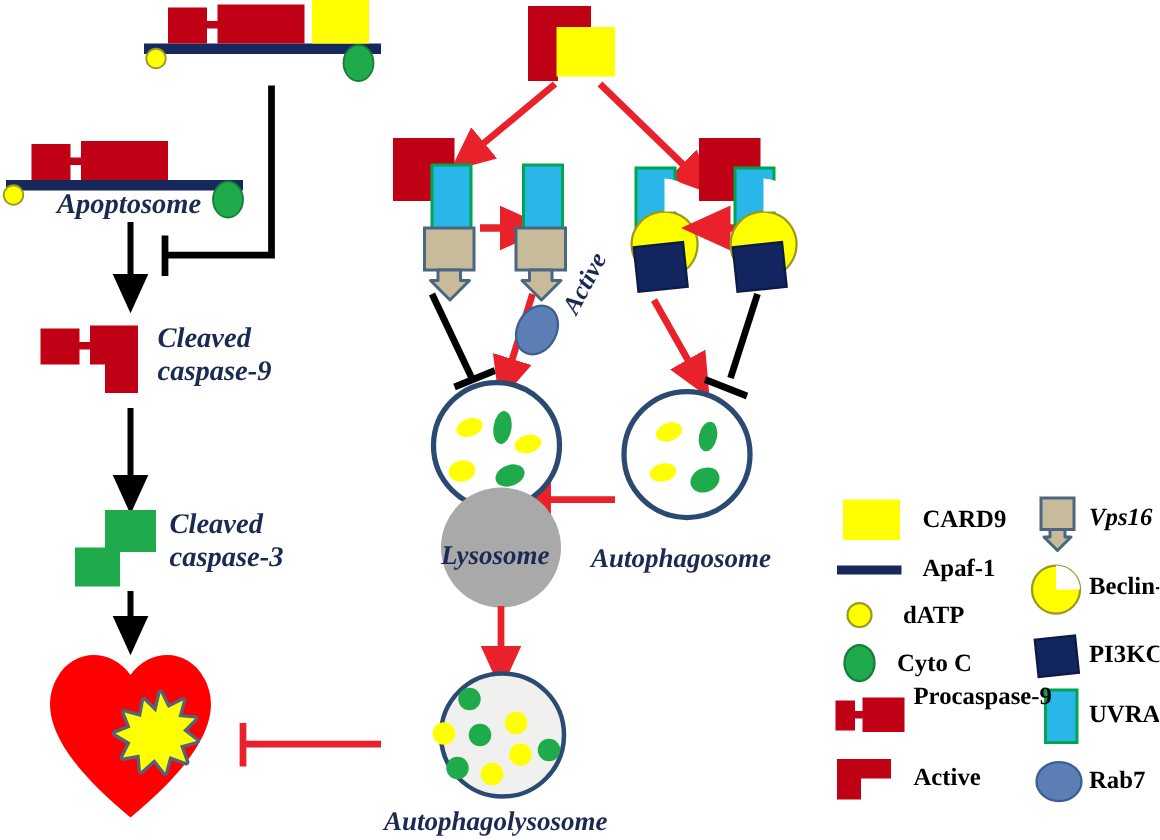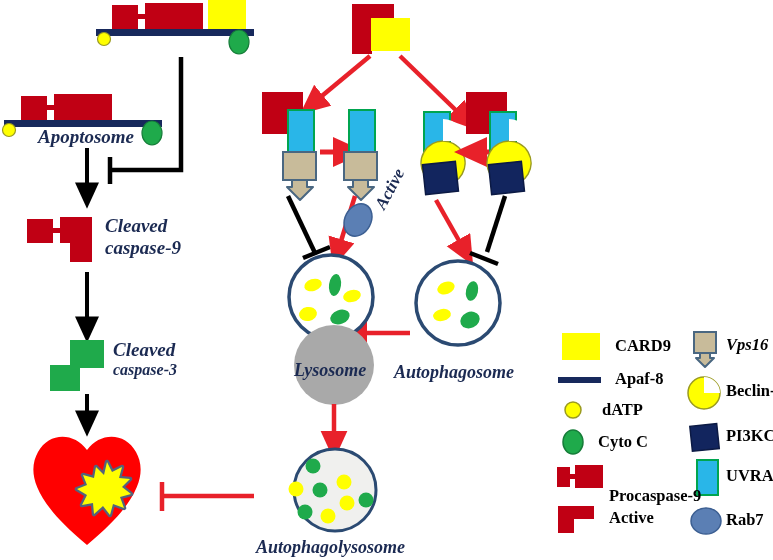--- a/index.html
+++ b/index.html
@@ -230,35 +230,35 @@
     <rect x="697" y="460" width="21" height="35" fill="#29b6e8" stroke="#00a550" stroke-width="2"></rect>
     <ellipse cx="706" cy="521" rx="15" ry="13" fill="#5b7fb4" stroke="#3c5f92" stroke-width="1.5"></ellipse>
   </svg>
 
   <div class="lbl" style="left:38px;top:127px;font-size:19px;">Apoptosome</div>
 
   <div class="lbl" style="left:105px;top:216px;font-size:19px;">Cleaved</div>
   <div class="lbl" style="left:105px;top:238px;font-size:19px;text-align:center;">caspase-9</div>
 
   <div class="lbl" style="left:113px;top:340px;font-size:19px;">Cleaved</div>
-  <div class="lbl" style="left:113px;top:362px;font-size:16px;">caspase-3</div>
+  <div class="lbl" style="left:113px;top:362px;font-size:19px;">caspase-3</div>
 
   <div class="lbl rot-active" style="left:372px;top:204px;font-size:17px;">Active</div>
 
   <div class="lbl" style="left:294px;top:361px;font-size:18px;">Lysosome</div>
 
   <div class="lbl" style="left:394px;top:363px;font-size:18px;">Autophagosome</div>
 
   <div class="lbl" style="left:256px;top:538px;font-size:18px;">Autophagolysosome</div>
 
   <div class="legend-text" style="left:615px;top:338px;">CARD9</div>
-  <div class="legend-text" style="left:615px;top:371px;">Apaf-8</div>
+  <div class="legend-text" style="left:615px;top:371px;">Apaf-1</div>
   <div class="legend-text" style="left:602px;top:402px;">dATP</div>
   <div class="legend-text" style="left:598px;top:434px;">Cyto C</div>
-  <div class="legend-text" style="left:609px;top:488px;font-family:Liberation Serif, serif;">Procaspase-9</div>
+  <div class="legend-text" style="left:609px;top:456px;font-family:Liberation Serif, serif;">Procaspase-9</div>
   <div class="legend-text" style="left:609px;top:510px;">Active</div>
 
   <div class="legend-text" style="left:726px;top:337px;font-style:italic;">Vps16</div>
   <div class="legend-text" style="left:726px;top:383px;">Beclin-1</div>
   <div class="legend-text" style="left:726px;top:428px;">PI3KC3</div>
   <div class="legend-text" style="left:726px;top:468px;">UVRAG</div>
   <div class="legend-text" style="left:726px;top:512px;">Rab7</div>
 
 </div>
 

